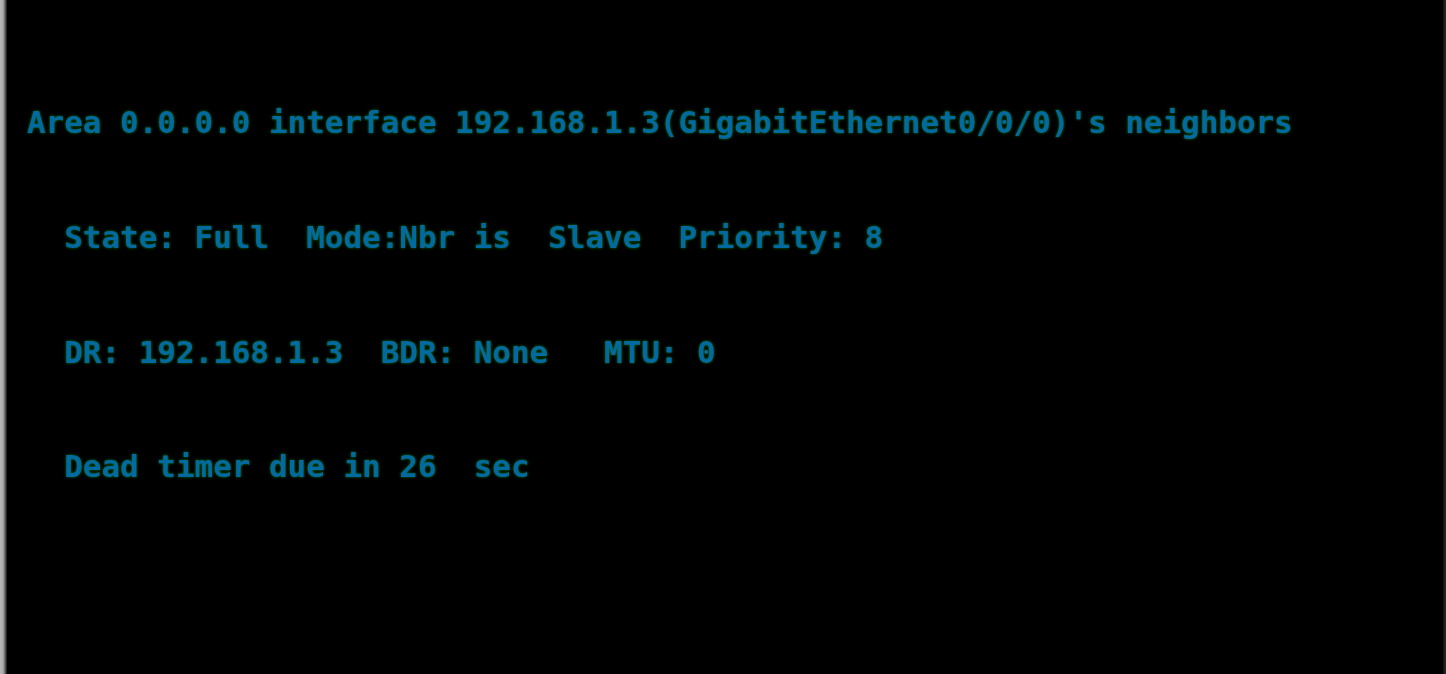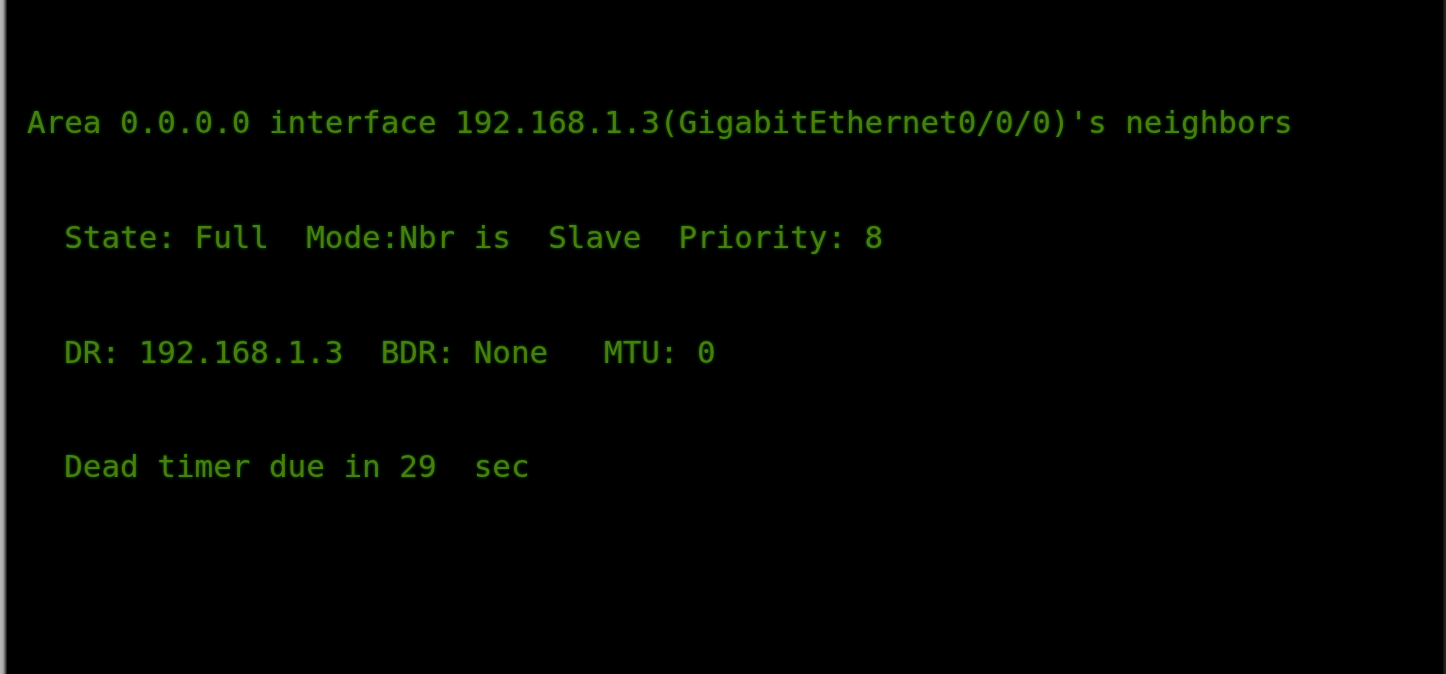--- a/index.html
+++ b/index.html
@@ -39,22 +39,22 @@
 
   #terminal-output {
     position: absolute;
     left: 27px;
     top: 27px;
     right: 6px;
     bottom: 0;
     font-family: "DejaVu Sans Mono", "Liberation Mono", monospace;
     font-size: 31px;
     line-height: 38.2px;
-    font-weight: 400;
-    color: #4d7c0f;
+    font-weight: 700;
+    color: #0369a1;
     white-space: pre;
     letter-spacing: -0.05px;
     text-shadow: 0 0 3px rgba(20, 220, 20, 0.55);
   }
 
   .terminal-line {
     white-space: pre;
     height: 38.2px;
   }
 </style>
@@ -62,21 +62,21 @@
 <body>
 
 <div id="terminal-window">
 
   <div id="left-edge-strip"></div>
 
   <div id="terminal-output">
     <div class="terminal-line">Area 0.0.0.0 interface 192.168.1.3(GigabitEthernet0/0/0)'s neighbors</div>
     <div class="terminal-line">  State: Full  Mode:Nbr is  Slave  Priority: 8</div>
     <div class="terminal-line">  DR: 192.168.1.3  BDR: None   MTU: 0</div>
-    <div class="terminal-line">  Dead timer due in 29  sec</div>
+    <div class="terminal-line">  Dead timer due in 26  sec</div>
     
     
     
     
     
     
     
     
     
     

